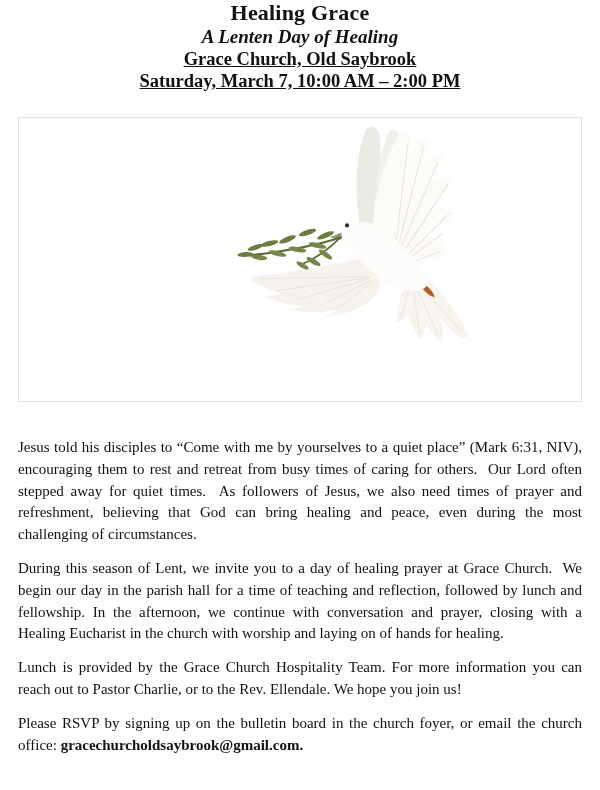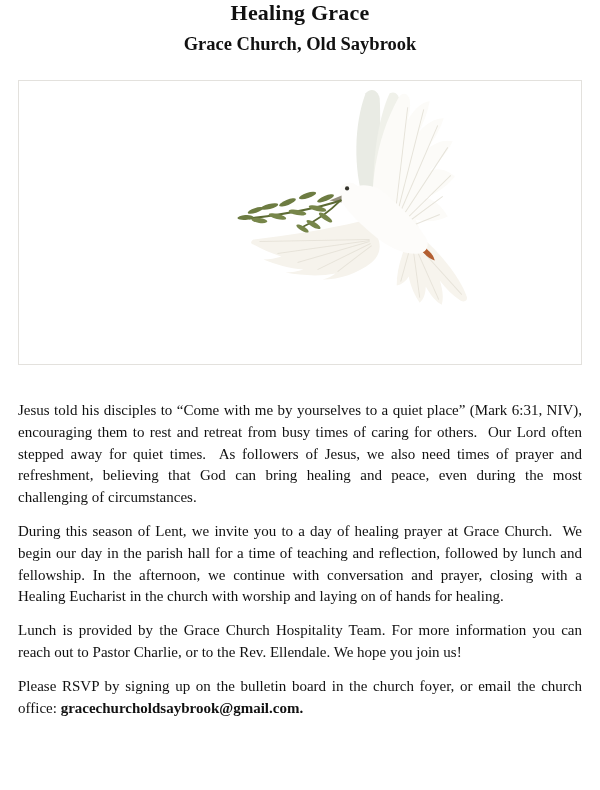--- a/index.html
+++ b/index.html
@@ -18,21 +18,21 @@
     font-weight: bold;
     line-height: 25px;
     letter-spacing: 0.2px;
   }
   .subtitle {
     font-size: 19px;
     font-weight: bold;
     font-style: italic;
     line-height: 23px;
   }
-  .info { margin-top: 8px; }
+  .info { margin-top: 0; text-decoration: underline; }
   .info-line {
     font-size: 18.5px;
     font-weight: bold;
     line-height: 22px;
   }
 
   
   .photo {
     position: relative;
     box-sizing: border-box;
@@ -61,22 +61,24 @@
   .it { }
   .bold { font-weight: bold; }
 </style>
 </head>
 <body>
 
 <div class="page">
 
   <div class="header">
     <div class="title">Healing Grace</div>
+    <div class="subtitle">A Lenten Day of Healing</div>
     <div class="info">
       <div class="info-line">Grace Church, Old Saybrook</div>
+      <div class="info-line">Saturday, March 7, 10:00 AM – 2:00 PM</div>
     </div>
   </div>
 
   <div class="photo">
     <svg width="564" height="285" viewBox="0 0 563 284" aria-hidden="true">
 
       <g>
         <path d="M344,120 C334,88 334,44 346,12 C352,6 358,9 360,17 C362,50 358,92 354,122 Z" fill="#e9ebe4"></path>
         <path d="M354,122 C352,82 358,38 370,12 C376,9 380,14 380,22 C378,58 370,98 364,126 Z" fill="#f0f1ea"></path>
       </g>

